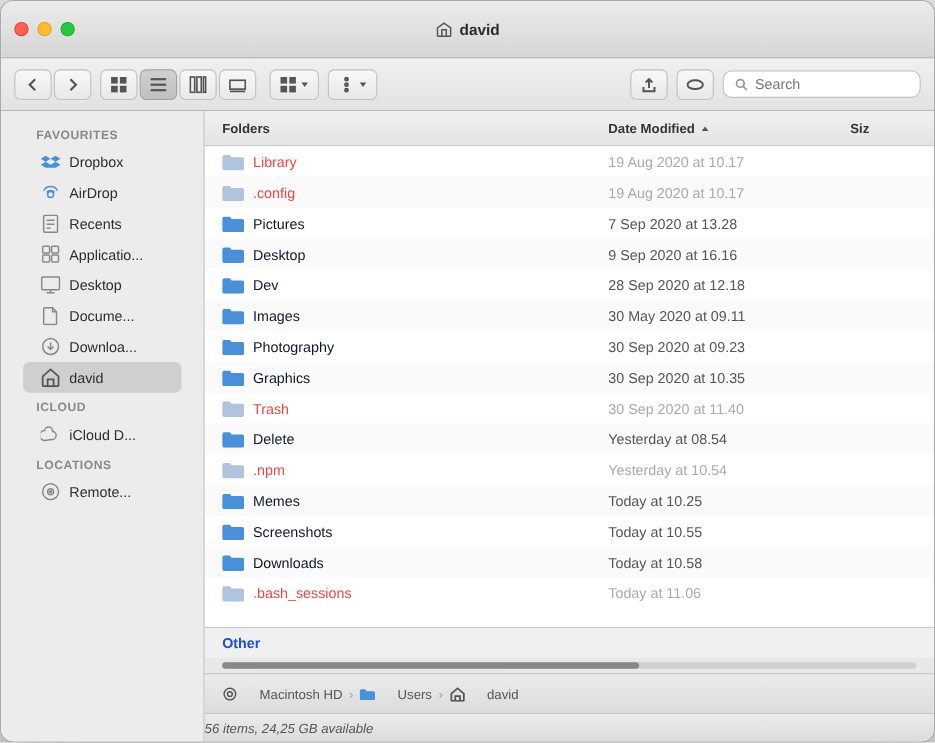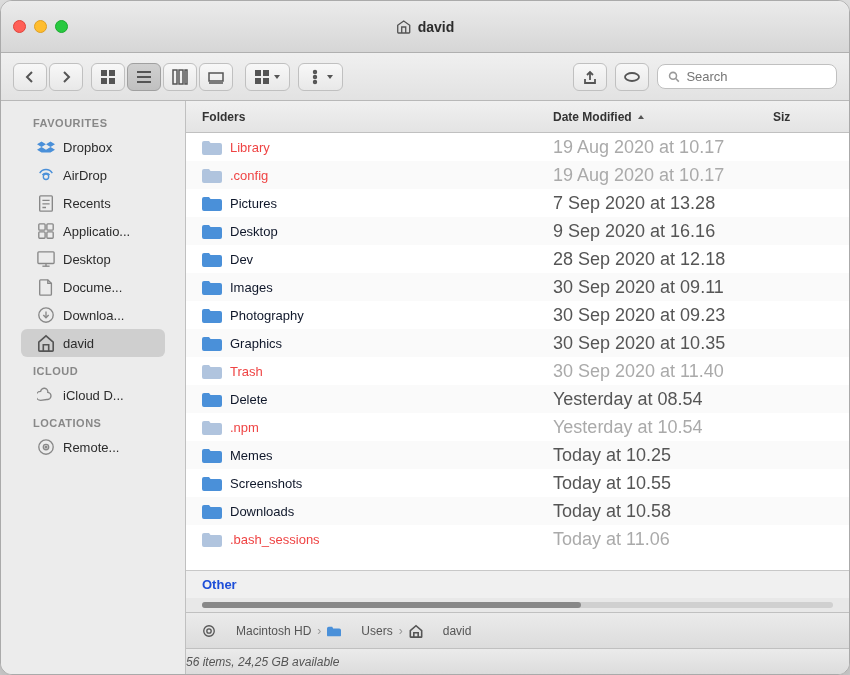--- a/index.html
+++ b/index.html
@@ -211,21 +211,21 @@
     .file-name {
       flex: 1;
       font-size: 13px;
       color: #0f172a;
       overflow: hidden;
       text-overflow: ellipsis;
       white-space: nowrap;
     }
     .file-date {
       width: 220px;
-      font-size: 18px;
+      font-size: 13px;
       color: #555;
       white-space: nowrap;
       margin-left: 16px;
     }
     .file-size {
       width: 60px;
       font-size: 13px;
       color: #555;
     }
     
@@ -565,21 +565,21 @@
     </svg>
     <span class="file-name">Dev</span>
     <span class="file-date">28 Sep 2020 at 12.18</span>
     <span class="file-size"></span>
   </div>
           <div class="file-row even">
     <svg class="file-icon" viewBox="0 0 20 16" fill="#4a90d9">
       <path d="M0,4 Q0,2 2,2 L7,2 L8.5,4 L18,4 Q20,4 20,6 L20,14 Q20,16 18,16 L2,16 Q0,16 0,14 Z"></path>
     </svg>
     <span class="file-name">Images</span>
-    <span class="file-date">30 Sep 2020 at 09.11</span>
+    <span class="file-date">30 May 2020 at 09.11</span>
     <span class="file-size"></span>
   </div>
           <div class="file-row">
     <svg class="file-icon" viewBox="0 0 20 16" fill="#4a90d9">
       <path d="M0,4 Q0,2 2,2 L7,2 L8.5,4 L18,4 Q20,4 20,6 L20,14 Q20,16 18,16 L2,16 Q0,16 0,14 Z"></path>
     </svg>
     <span class="file-name">Photography</span>
     <span class="file-date">30 Sep 2020 at 09.23</span>
     <span class="file-size"></span>
   </div>

